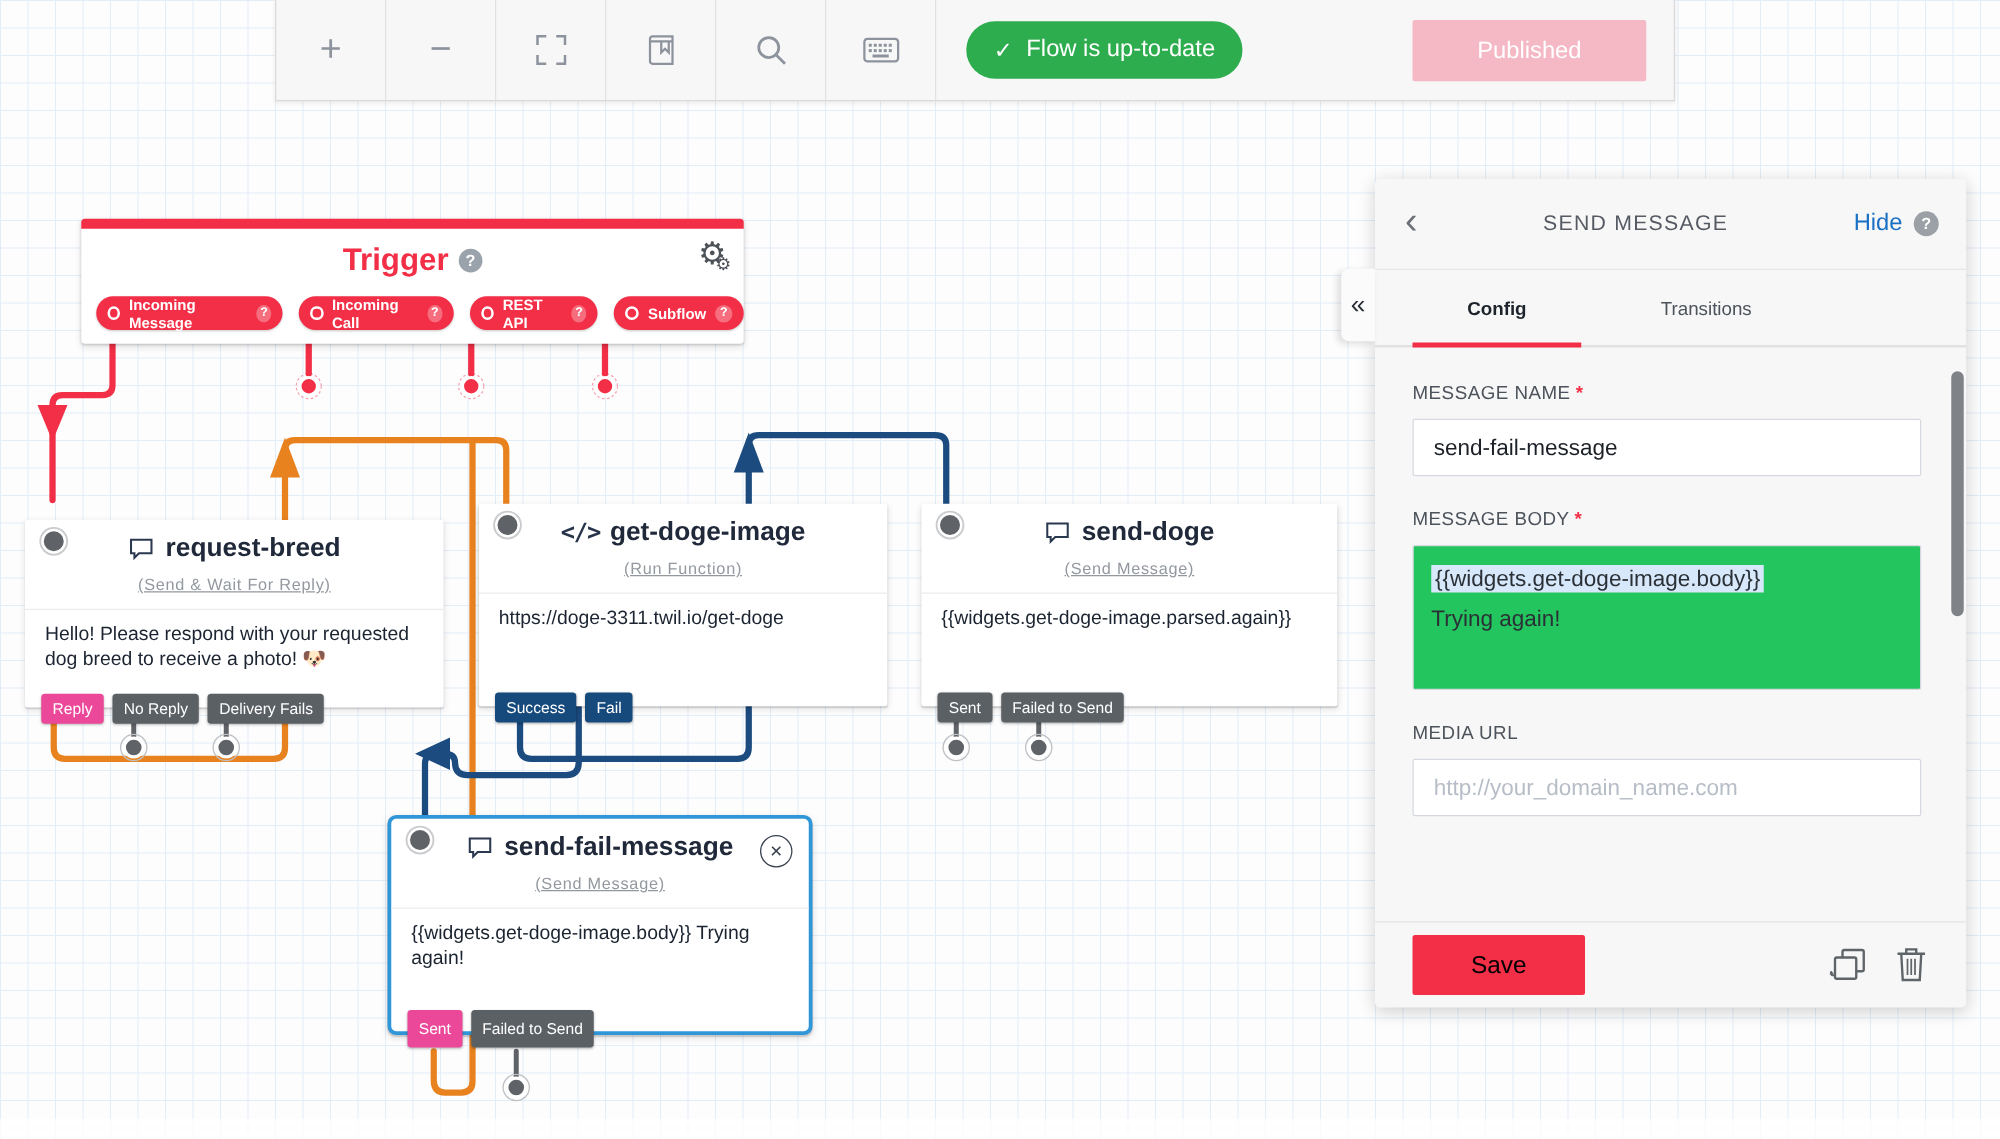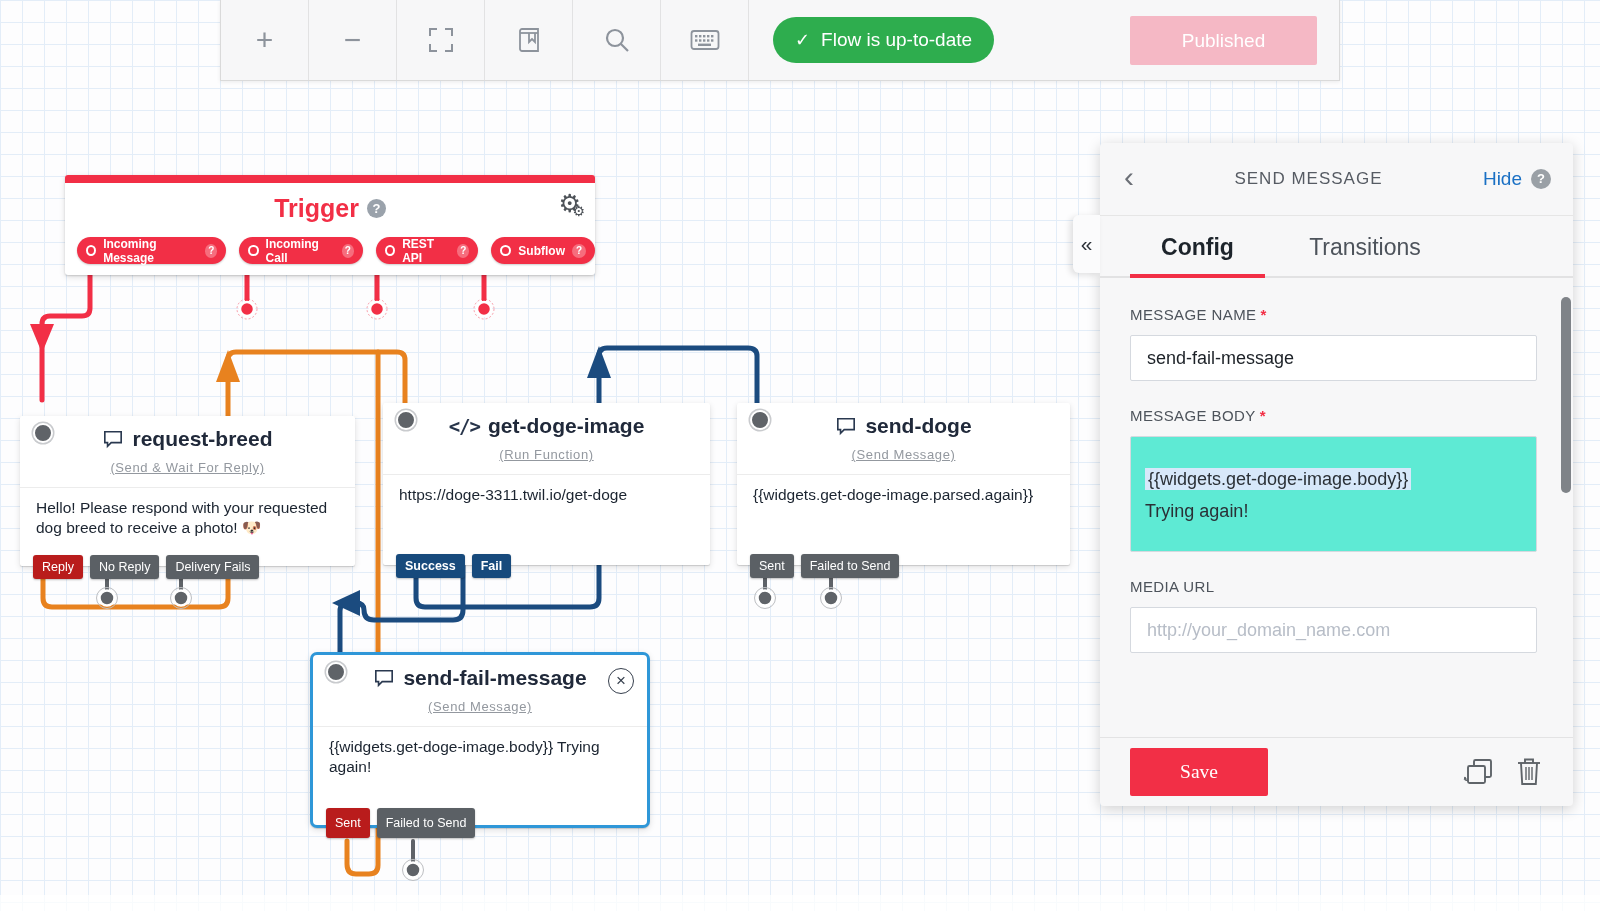--- a/index.html
+++ b/index.html
@@ -28,23 +28,23 @@
   .card-title { display:flex; align-items:center; justify-content:center;
     gap:8px; margin-top:11px; font-size:21px; font-weight:bold; color:#20293a; }
   .card-sub { text-align:center; margin-top:9px; font-size:13px; color:#93989f;
     letter-spacing:.6px;text-decoration:underline; }
   .card-div { border-top:1px solid #ececec; margin-top:12px; }
   .card-body { padding:10px 16px 0 16px; font-size:15.5px; color:#1b2430;
     line-height:1.32; text-align:left; }
   .tags { position:absolute; left:13px; bottom:-13px; display:flex; gap:7px; }
   .tag { color:#fff; font-size:12.5px; padding:5px 9px; border-radius:3px;
     box-shadow:0 1px 2px rgba(0,0,0,.25); white-space:nowrap; }
-  .t-orange { background:#b91c1c;text-align:center; }
+  .t-orange { background:#ec4899;text-align:center; }
   .t-gray { background:#5b6065; }
-  .t-navy { background:#174a7c;font-weight:bold; }
+  .t-navy { background:#174a7c; }
   .bubble-icon svg { display:block; }
   .code-icon { font-size:19px; font-weight:bold; color:#27344a;
     font-family:"DejaVu Sans Mono", monospace; letter-spacing:-1px; }
 
   .selected { border:3px solid #2f97d8; border-radius:7px; }
   .close-btn { position:absolute; right:13px; top:13px; width:26px; height:26px;
     border:1.6px solid #37404e; border-radius:50%; color:#37404e;
     font-size:17px; line-height:23px; text-align:center; }
 
   
@@ -92,43 +92,43 @@
   .back-chevron { font-size:30px; color:#6c7077; line-height:1; margin-top:-4px; }
   .panel-title { flex:1; text-align:center; font-size:17px; color:#565b63;
     letter-spacing:1px; }
   .hide-link { font-size:19px; color:#1a70c4; margin-right:9px; }
   .q-gray { width:20px; height:20px; border-radius:50%; background:#9aa0a6;
     color:#fff; font-size:13px; font-weight:bold; line-height:20px; text-align:center; }
   .tabs { display:flex; padding-left:30px; position:relative; height:62px; }
   .tabs::after { content:""; position:absolute; left:0; right:0; bottom:0;
     height:2px; background:#e2e2e3; }
   .tab { height:100%; display:flex; align-items:center; justify-content:center;
-    font-size:23px; position:relative; }
+    font-size:15px; position:relative; }
   .tab-config { width:135px; color:#1d242b; font-weight:bold; }
   .tab-config::after { content:""; position:absolute; left:0; right:0; bottom:0;
     height:4px; background:#f22f46; z-index:1; }
   .tab-transitions { width:200px; color:#4d535b; }
   .panel-body { padding:2px 36px 0 30px; }
   .field-label { margin-top:26px; font-size:15px; color:#4d535b;
     letter-spacing:.4px; }
   .req { color:#f22f46; margin-left:4px; font-weight:bold; }
   .text-input { margin-top:12px; width:100%; height:46px; background:#fff;
     border:1px solid #d5d9df; border-radius:2px; padding:0 16px; font-size:18px;
     color:#1c2127; font-family:"Liberation Sans", sans-serif; }
   .text-input::placeholder { color:#b7bdc7; }
-  .textarea-box { margin-top:12px; width:100%; height:116px; background:#5eead4;
-    border:1px solid #d5d9df; border-radius:2px; padding:27px 14px; font-size:18px;
+  .textarea-box { margin-top:12px; width:100%; height:116px; background:#22c55e;
+    border:1px solid #d5d9df; border-radius:2px; padding:11px 14px; font-size:18px;
     color:#2a3036; line-height:1.75; }
   .hl { background:#d7e8fa; padding:1px 3px; }
   .panel-footer { position:absolute; left:0; right:0; bottom:0; height:69px;
     border-top:1px solid #e3e3e4; display:flex; align-items:center;
     padding:0 30px; }
-  .save-btn { width:138px; height:48px; background:#f22f46; color:#ffffff;
+  .save-btn { width:138px; height:48px; background:#f22f46; color:#000000;
     border:none; border-radius:2px; font-size:19.5px;
-    font-family:Liberation Serif, serif; }
+    font-family:Liberation Sans, sans-serif; }
   .footer-icons { margin-left:auto; display:flex; gap:20px; align-items:center; }
   .scroll-thumb { position:absolute; right:2px; top:154px; width:10px; height:196px;
     background:#7f8388; border-radius:5px; }
   .collapse-tab { position:absolute; left:-27px; top:72px; width:27px; height:58px;
     background:#fbfbfc; border-radius:6px 0 0 6px; color:#2a2f36; font-size:21px;
     display:flex; align-items:center; justify-content:center;
     box-shadow:-3px 2px 6px rgba(0,0,0,.12); }
 </style>
 </head>
 <body>

